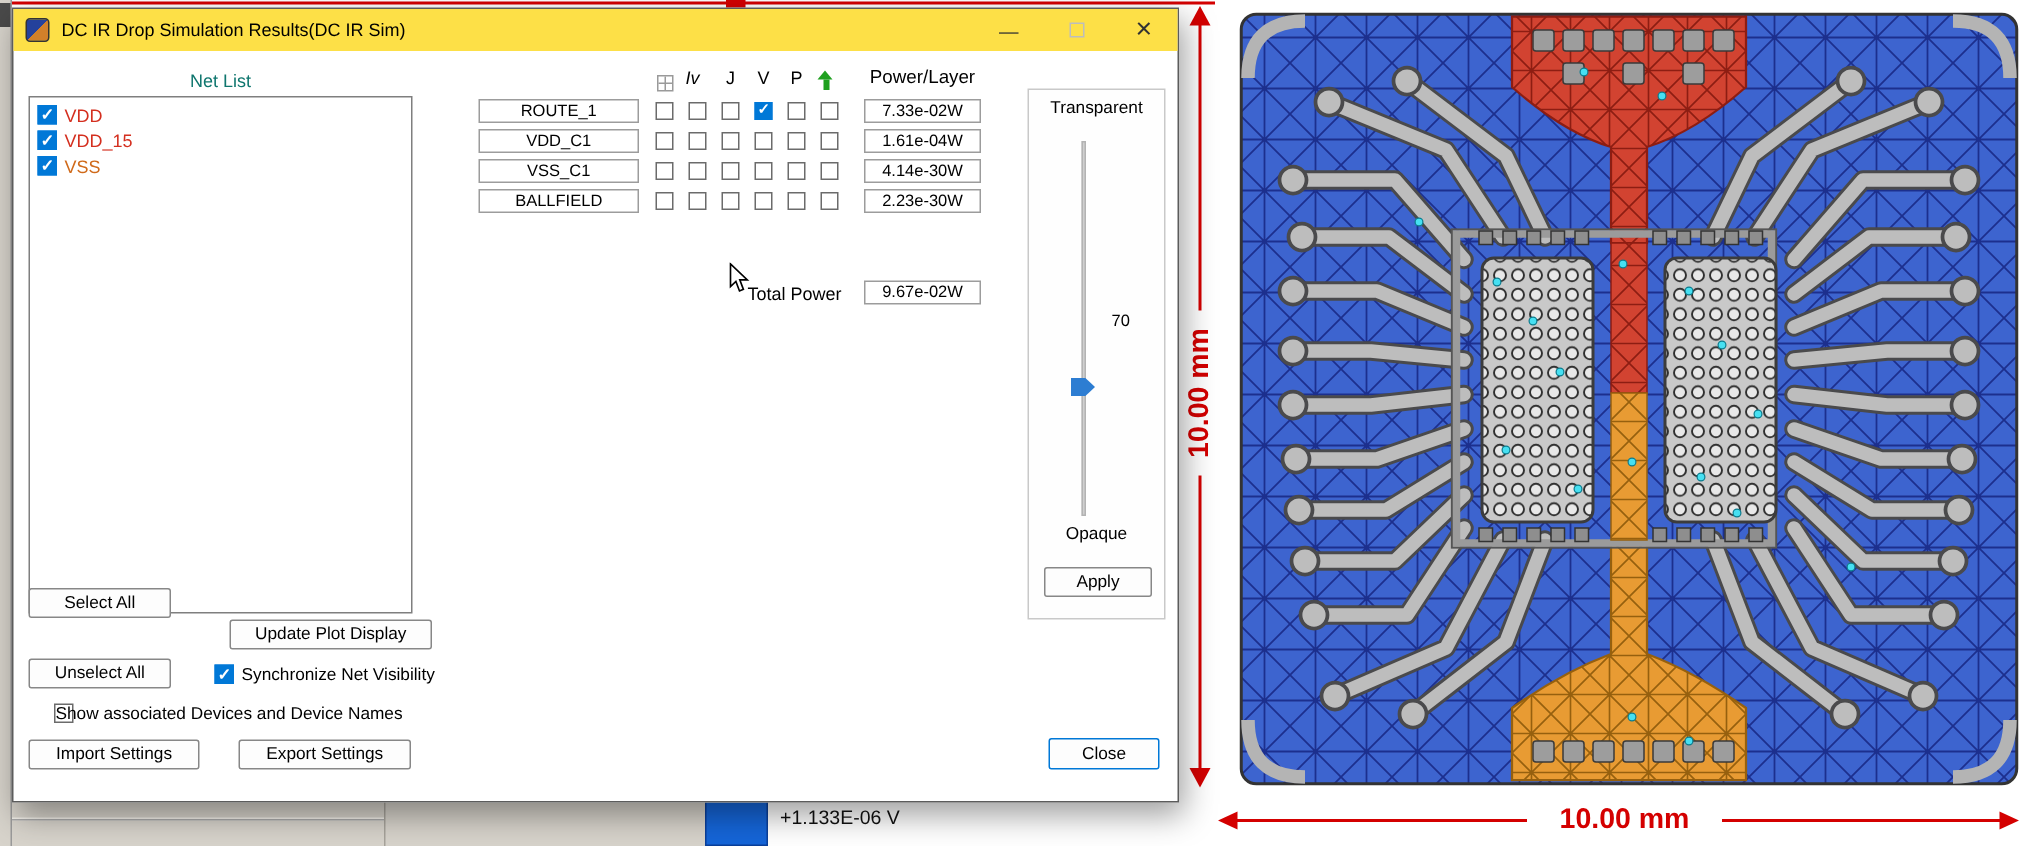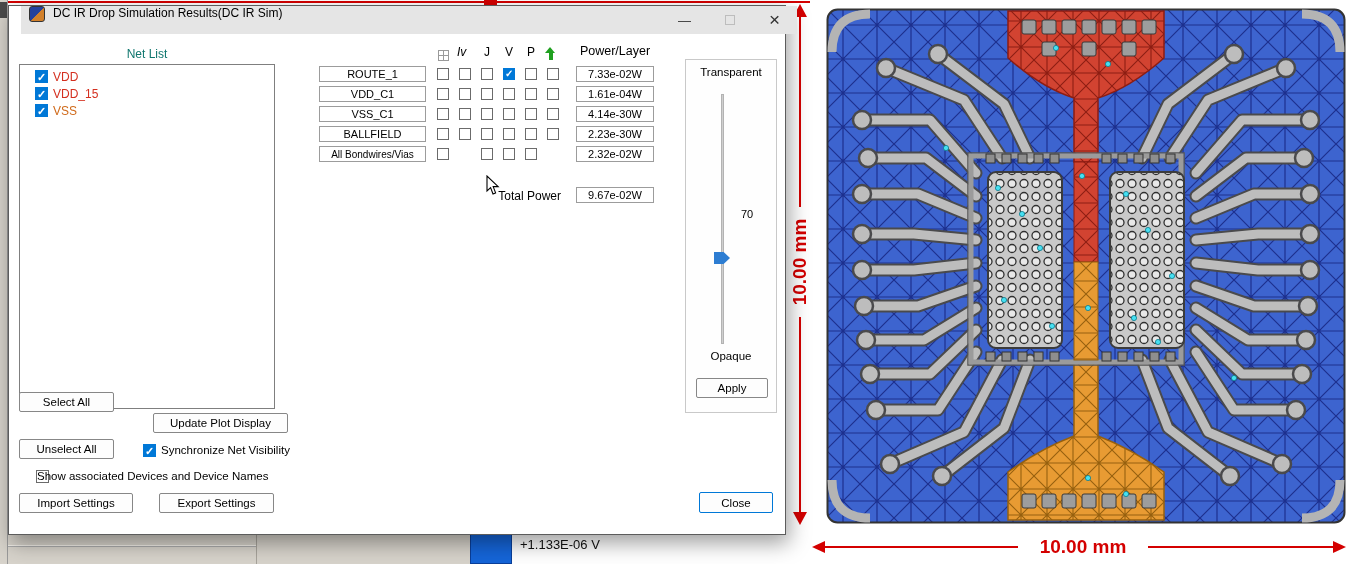--- a/index.html
+++ b/index.html
@@ -16,30 +16,30 @@
   #bottom-gray{left:0;top:533px;width:470px;height:31px;background:#d7d3cb;z-index:1}
   #bottom-gray .hline{position:absolute;left:0;top:12px;width:256px;height:2px;background:#f2efe9;border-bottom:1px solid #aaa}
   #bottom-gray .vline{position:absolute;left:256px;top:0;width:1px;height:31px;background:#a7a39b}
   #bottom-blue{left:470px;top:530px;width:42px;height:34px;background:#1565d8;border:1px solid #0a3f9a;z-index:1}
   #bottom-white{left:512px;top:530px;width:276px;height:34px;background:#fff;z-index:1}
   #voltage-reading{left:520px;top:537px;font-size:13px;color:#111;z-index:2}
   #right-bg{left:786px;top:0;width:562px;height:564px;background:#fff;z-index:0}
 
   
   #dialog{left:8px;top:5px;width:778px;height:530px;background:#fff;border:1px solid #5c5c5c;box-shadow:3px 8px 20px rgba(0,0,0,.38);z-index:10}
-  #titlebar{position:absolute;left:12px;top:0;width:100%;height:28px;display:flex;align-items:flex-start;background:#e5e5e5}
+  #titlebar{position:absolute;left:0;top:0;width:100%;height:28px;display:flex;align-items:center;background:#fde047}
   #app-icon{width:16px;height:16px;margin-left:8px;border-radius:3px;background:linear-gradient(135deg,#24419c 0 50%,#d2802a 50% 100%);border:1px solid #333}
   #title-text{margin-left:8px;font-size:12px;color:#000;flex:1 1 auto;white-space:nowrap}
   .wbtn{width:45px;height:28px;display:flex;align-items:center;justify-content:center;color:#333}
   #min-btn{font-size:13px}
   #max-btn .maxbox{width:10px;height:10px;border:1px solid #bdbdbd}
   #close-btn{font-size:19px;line-height:28px}
 
   #netlist-label{left:10px;top:41px;width:256px;text-align:center;font-size:12px;color:#0f766e}
-  #netlist-box{left:10px;top:58px;width:256px;height:345px;background:#fff;border:1px solid #7f7f7f;padding:3px 12px;overflow:hidden}
+  #netlist-box{left:10px;top:58px;width:256px;height:345px;background:#fff;border:1px solid #7f7f7f;padding:3px 2px;overflow:hidden}
   .netitem{display:flex;align-items:center;gap:5px;height:17px;padding:0 3px;font-size:12px}
 
   .cb{display:inline-block;width:13px;height:13px;border:1px solid #6b6b6b;background:#fff;position:relative;flex:0 0 auto}
   .cb.on{background:#0078d7;border-color:#0078d7}
   .cb.on::after{content:'✓';position:absolute;left:1px;top:-1px;color:#fff;font-size:11px;font-weight:bold;line-height:14px}
 
   .btn{position:absolute;background:#fdfdfd;border:1px solid #878787;border-radius:2px;font-size:11.5px;color:#000;display:flex;align-items:center;justify-content:center;cursor:default}
   #close-action{border:1px solid #0078d7}
 
   .cbrow-label{position:absolute;font-size:11.5px;color:#000}
@@ -353,28 +353,20 @@
     <div class="lrow" style="top:120px">
       <div class="layerbtn">BALLFIELD</div>
       <span class="cb g"></span>
       <span class="cb"></span>
       <span class="cb"></span>
       <span class="cb"></span>
       <span class="cb"></span>
       <span class="cb"></span>
       <div class="valbox">2.23e-30W</div>
     </div>
-    <div class="lrow" style="top:140px">
-      <div class="layerbtn small">All Bondwires/Vias</div>
-      <span class="cb g"></span>
-      <span class="cb" style="margin-left:32px"></span>
-      <span class="cb"></span>
-      <span class="cb"></span>
-      <div class="valbox" style="margin-left:39px">2.32e-02W</div>
-    </div>
 
     <div id="total-power-label" class="abs">Total Power</div>
     <div class="valbox" id="total-power-box">9.67e-02W</div>
 
     
     <div id="trans-panel" class="abs">
       <div class="plabel" style="top:6px">Transparent</div>
       <div id="slider-track"></div>
       <div id="slider-thumb"></div>
       <div id="slider-value">70</div>

